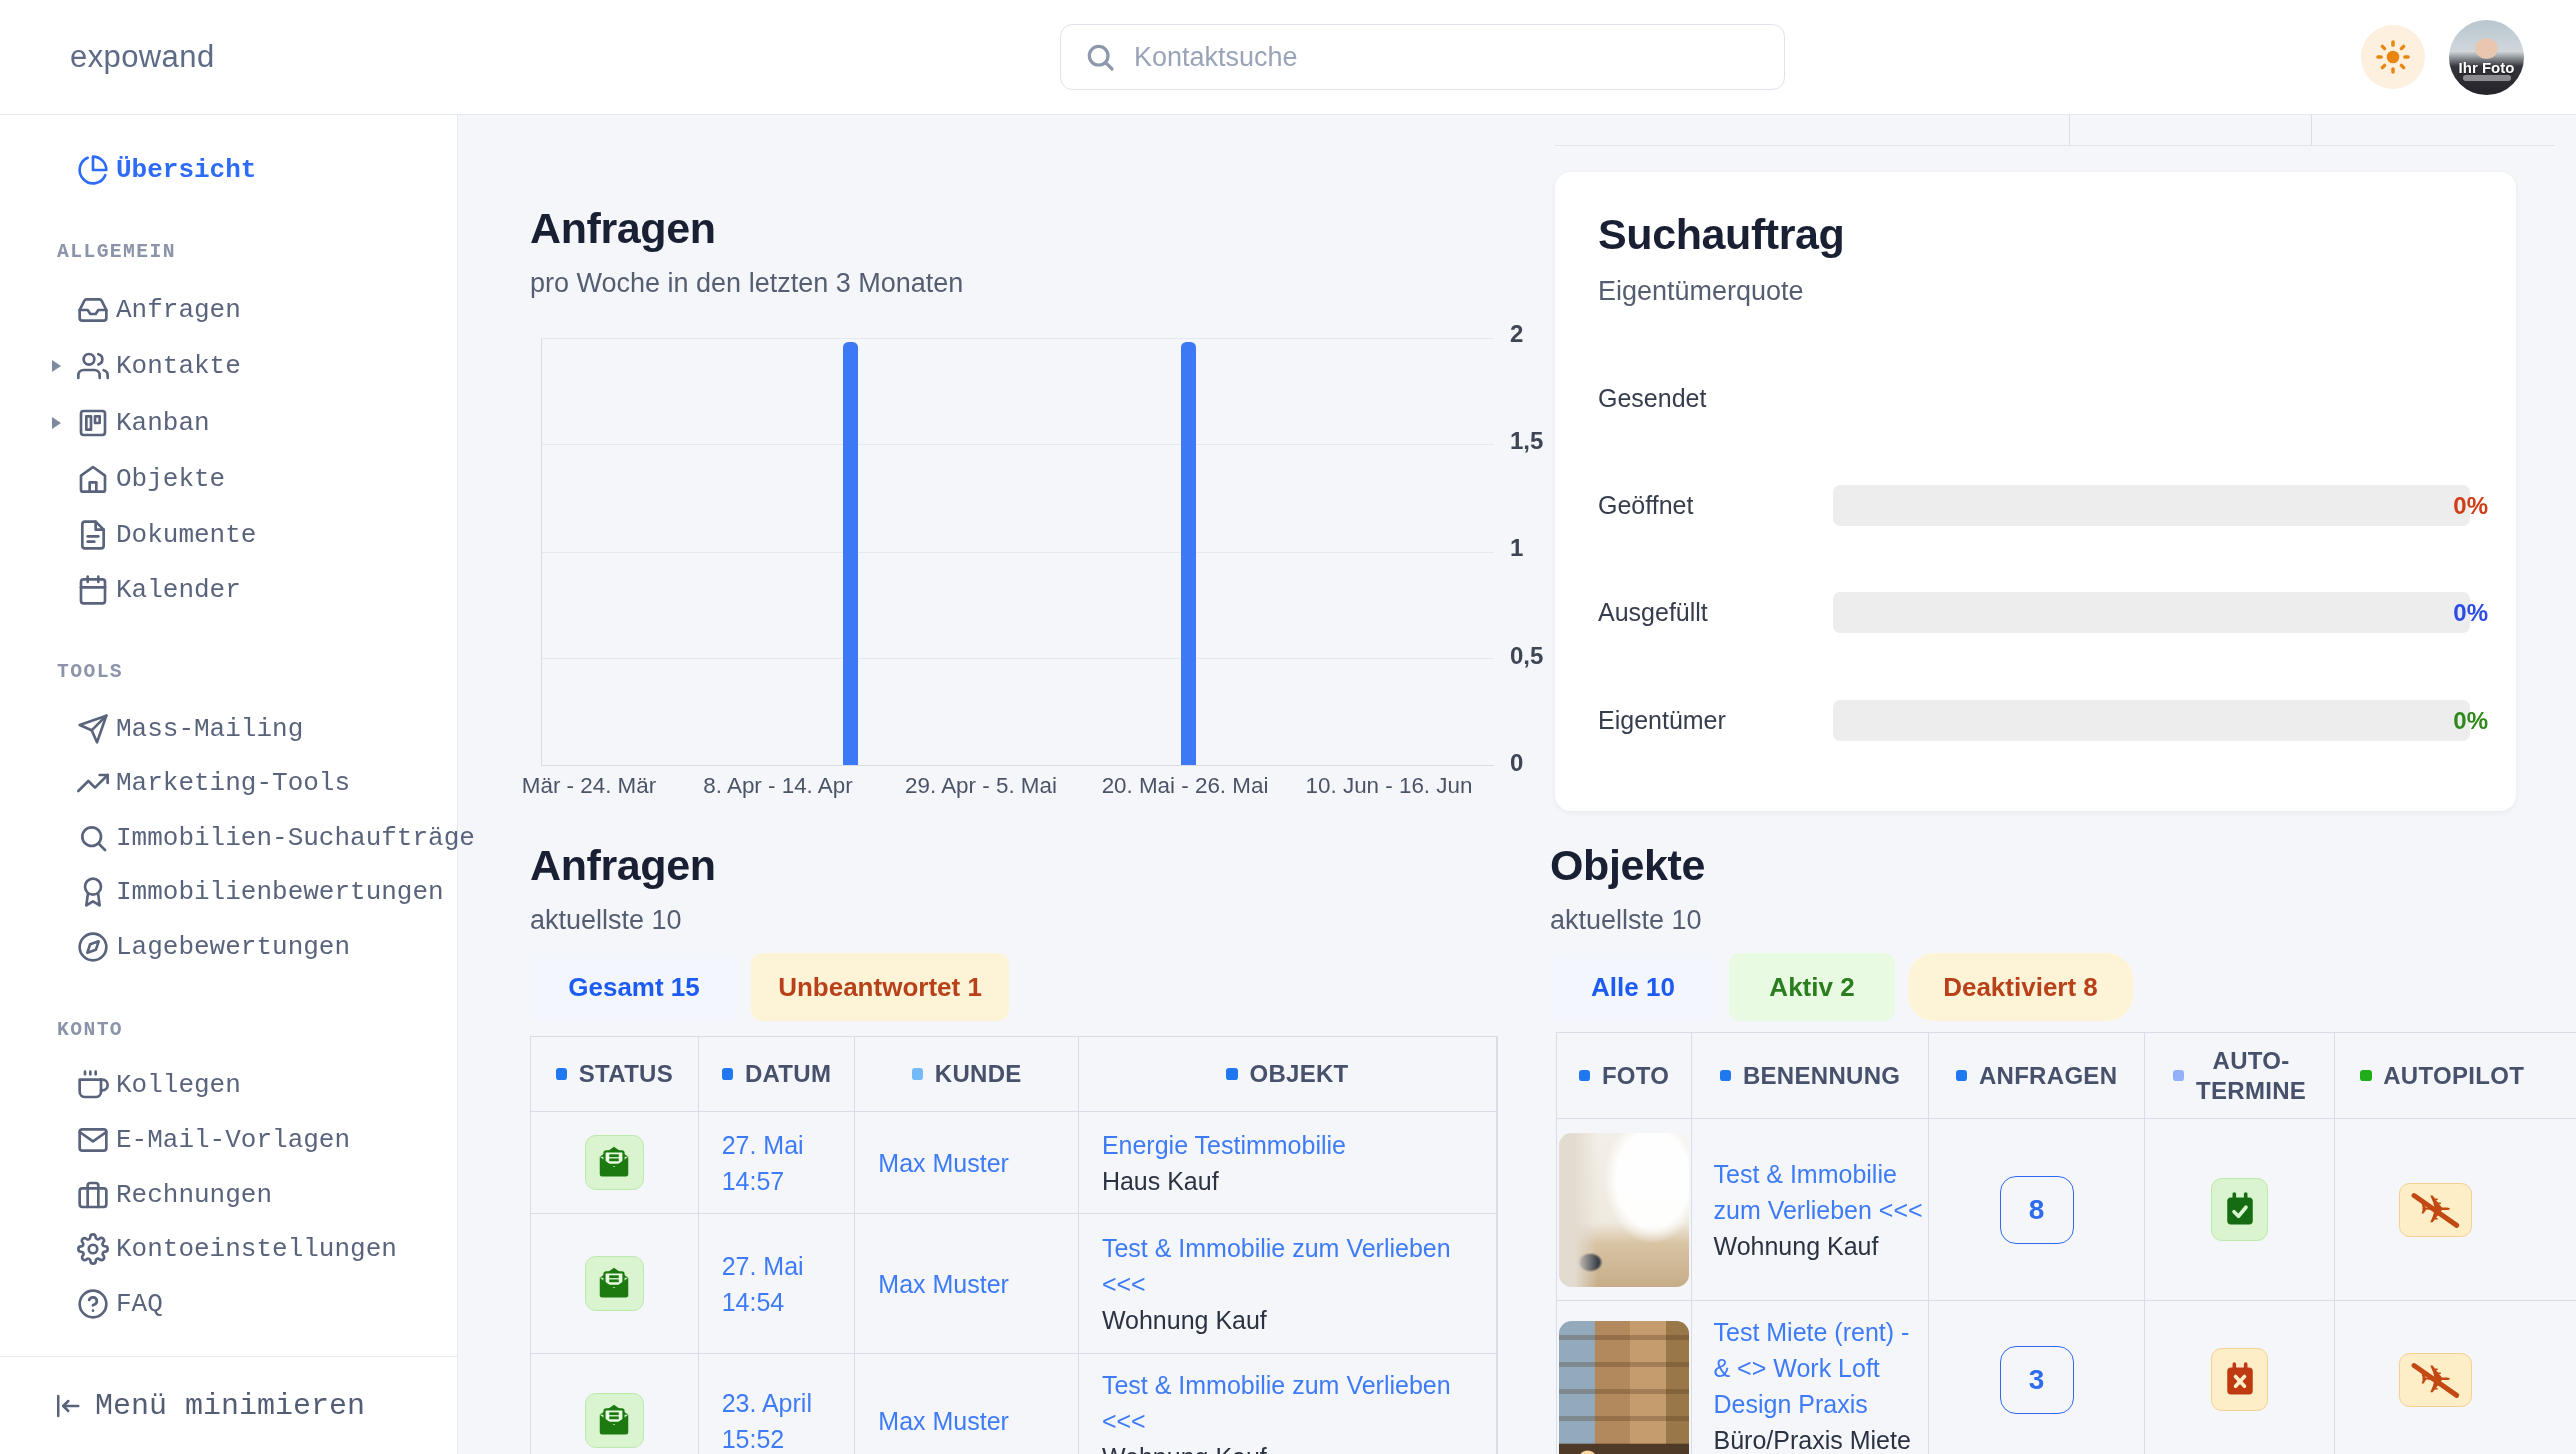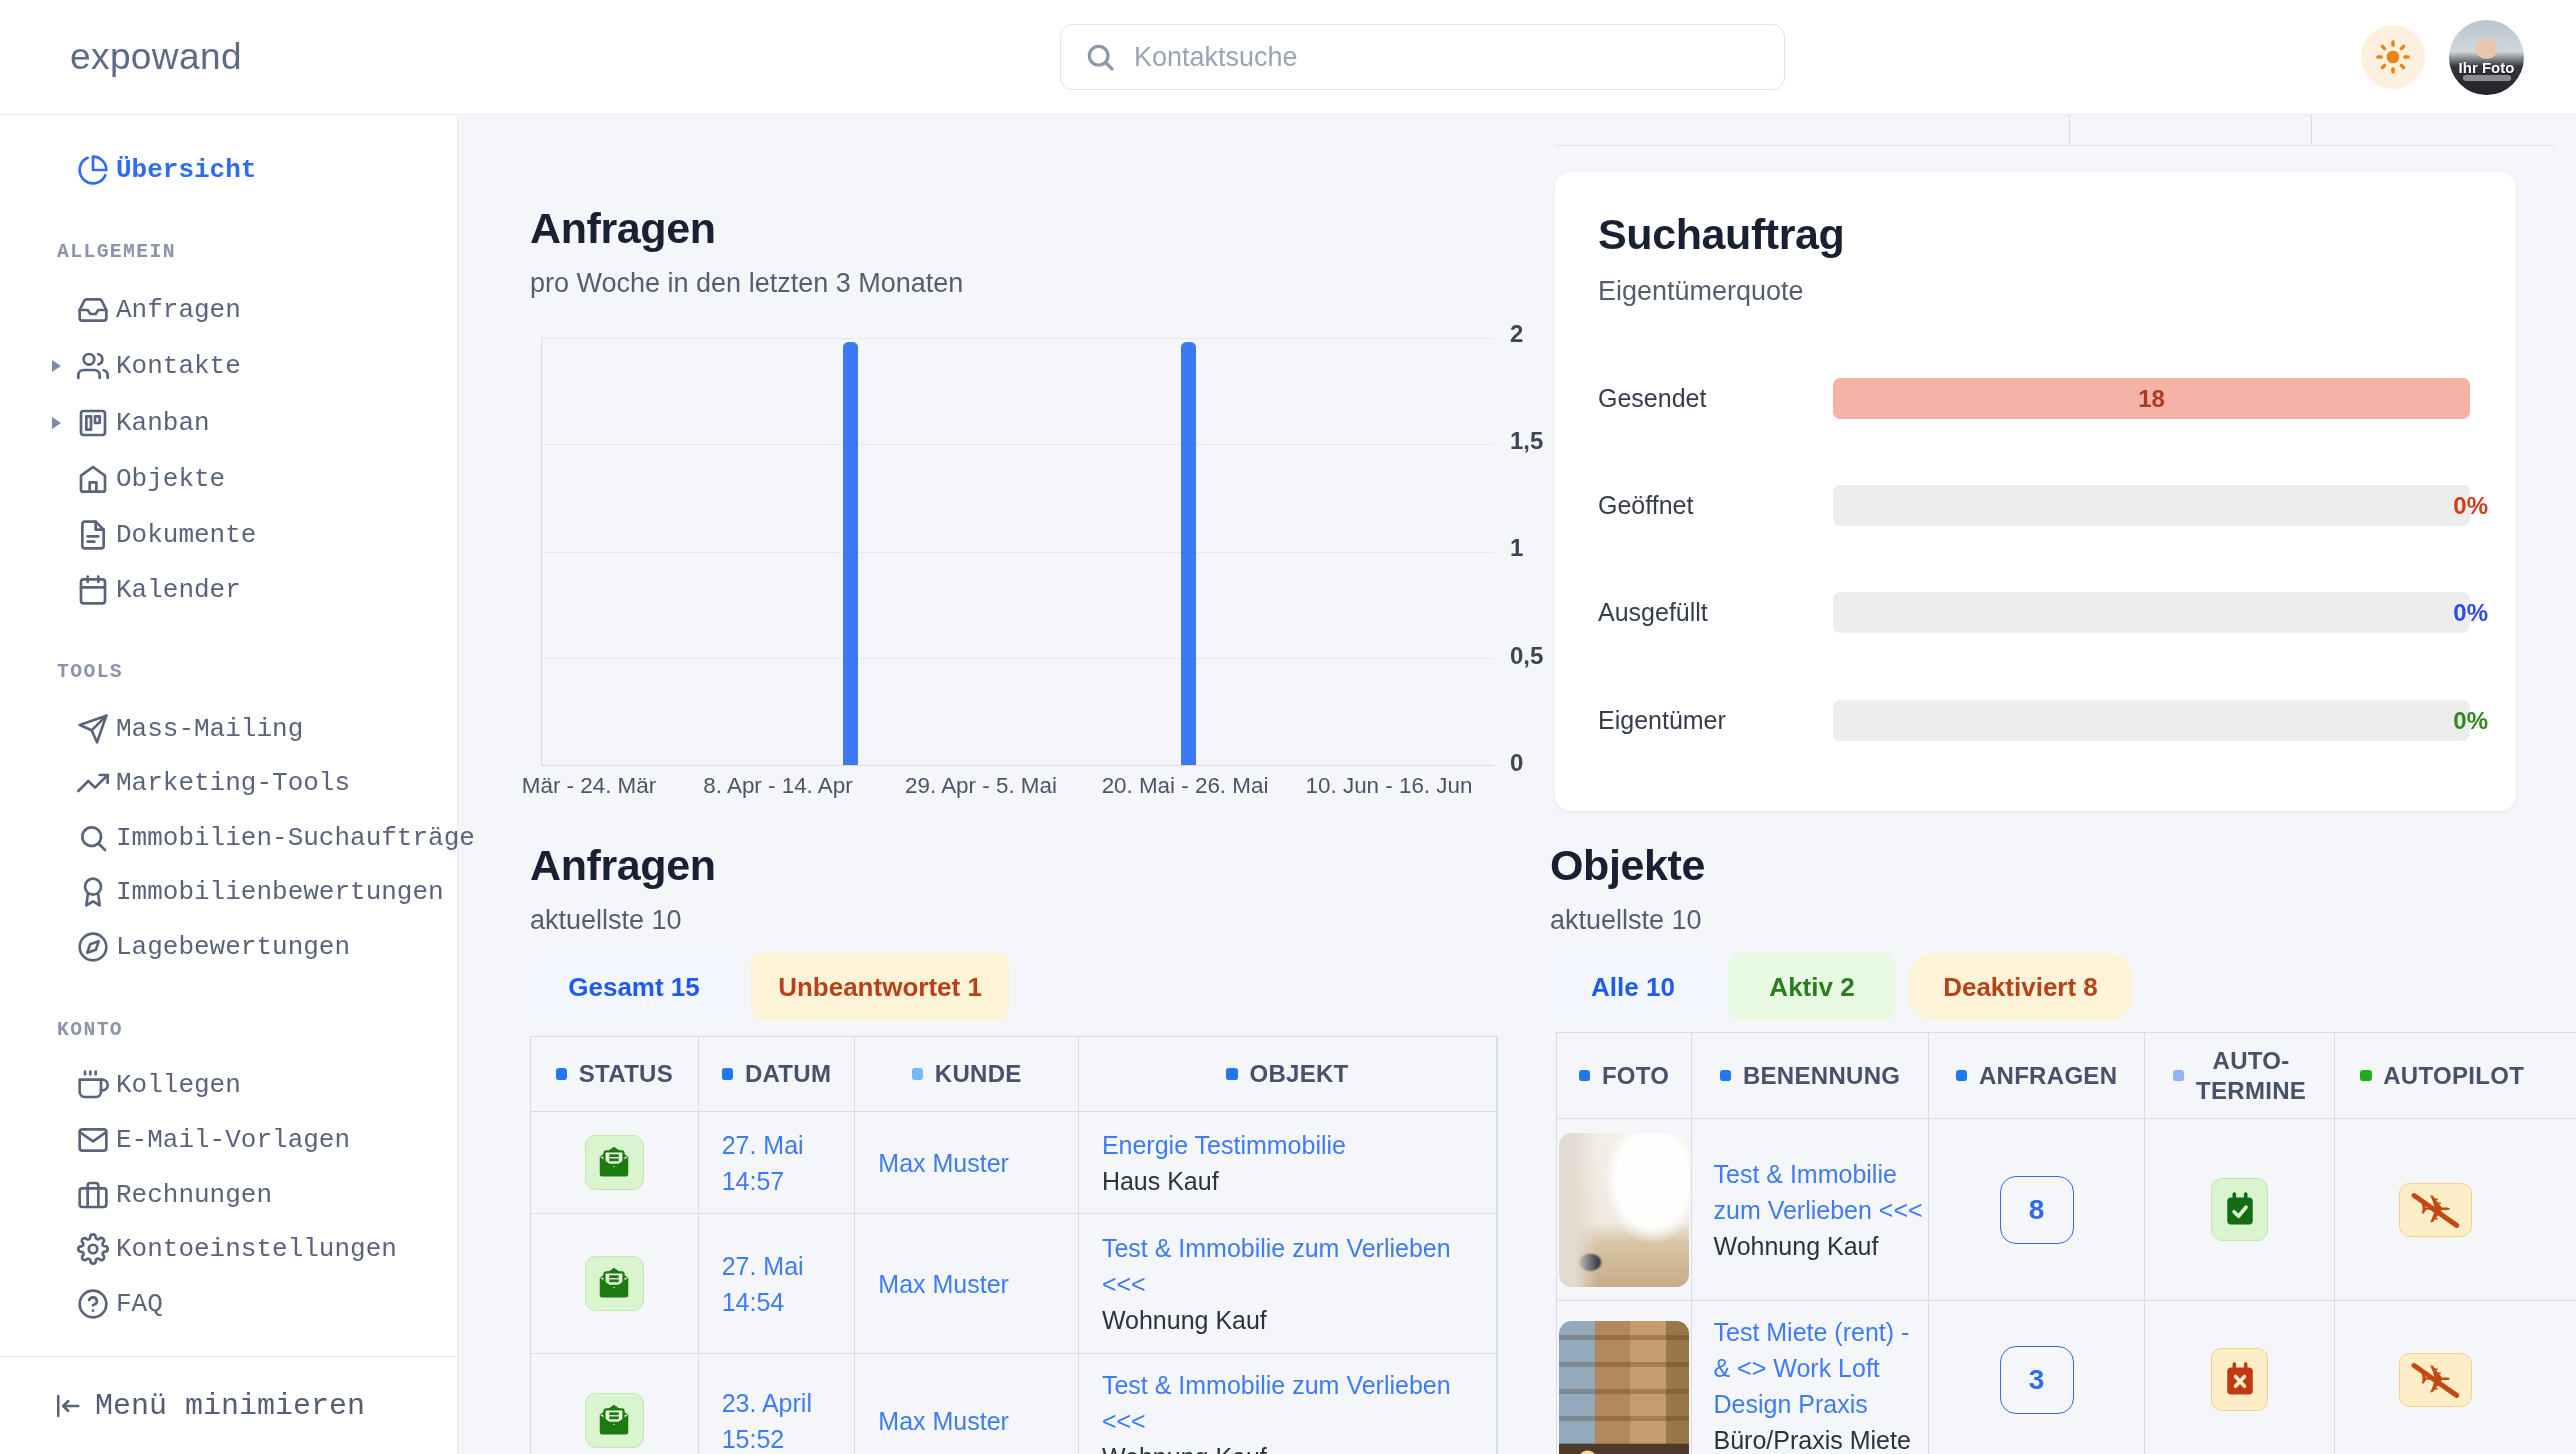--- a/index.html
+++ b/index.html
@@ -1,21 +1,21 @@
 <!DOCTYPE html>
 <html style="font-size:14.3px"><head>
 <meta charset="utf-8">
 <style>
   html,body{margin:0;padding:0;background:#e9ecf2;}
   #app{position:relative;width:2576px;height:1454px;overflow:hidden;background:#f4f6fa;
        font-family:"Liberation Sans","DejaVu Sans",sans-serif;color:#2b3342;}
   .abs{position:absolute;}
   
   .header{position:absolute;left:0;top:0;width:2576px;height:114px;background:#fff;border-bottom:0.9px solid #e6e9f0;z-index:5;}
-  .logo{position:absolute;left:70px;top:0;height:114px;line-height:114px;font-size:37px;color:#5d6b86;letter-spacing:0.4px;}
+  .logo{position:absolute;left:70px;top:0;height:114px;line-height:114px;font-size:31px;color:#5d6b86;letter-spacing:0.4px;}
   .search{position:absolute;left:1060px;top:24px;width:725px;height:66px;background:#fff;border:1.8px solid #dfe3ec;border-radius:12.5px;display:flex;align-items:center;gap:16px;padding:0 23px;box-sizing:border-box;}
   .search input{border:none;outline:none;background:transparent;font-family:inherit;font-size:27px;color:#2b3342;width:100%;}
   .search input::placeholder{color:#9aa4b8;}
   .sunbtn{position:absolute;left:2361px;top:25px;width:64px;height:64px;border-radius:50%;background:#fdf0df;display:flex;align-items:center;justify-content:center;}
   .avatar{position:absolute;left:2449px;top:19.7px;width:75px;height:75px;border-radius:50%;overflow:hidden;
           background:
             radial-gradient(30px 27px at 50% 38%, #e9c6af 0 36%, transparent 40%),
             linear-gradient(180deg,#b9c6cf 0%,#cfd7db 42%,#35353c 62%,#232329 100%);}
   .avatar .cap{position:absolute;left:0;right:0;top:52%;text-align:center;color:#fff;font-weight:bold;font-size:15px;text-shadow:0 0.9px 1.8px rgba(0,0,0,.6);}
   .avatar .wm{position:absolute;left:18%;right:18%;top:74%;height:6.3px;background:rgba(255,255,255,.45);border-radius:2.7px;}
@@ -352,23 +352,20 @@
     <div class="strip-div" style="left:2069px;"></div>
     <div class="strip-div" style="left:2311px;"></div>
     <div class="abs" style="left:1555px;top:145px;width:1000px;height:0.9px;background:#e0e4ec;"></div>
   </div>
 
   <div class="abs" style="left:1555px;top:172px;width:961px;height:639px;background:#fff;border-radius:16px;box-shadow:0 1.8px 5.4px rgba(25,35,60,.05);">
     <div class="h1" style="left:43px;top:38px;">Suchauftrag</div>
     <div class="sub" style="left:43px;top:104px;">Eigentümerquote</div>
 
     <div class="quota-label" style="top:206px;">Gesendet</div>
-    <div class="qbar" style="top:206px;background:#f5b2a7;">
-      <div class="qcenter" style="color:#a93b20;">18</div>
-    </div>
 
     <div class="quota-label" style="top:313px;">Geöffnet</div>
     <div class="qbar" style="top:313px;background:#ededee;">
       <div class="qval" style="color:#cf3c15;">0%</div>
     </div>
 
     <div class="quota-label" style="top:420px;">Ausgefüllt</div>
     <div class="qbar" style="top:420px;background:#ededee;">
       <div class="qval" style="color:#2c4ce8;">0%</div>
     </div>

